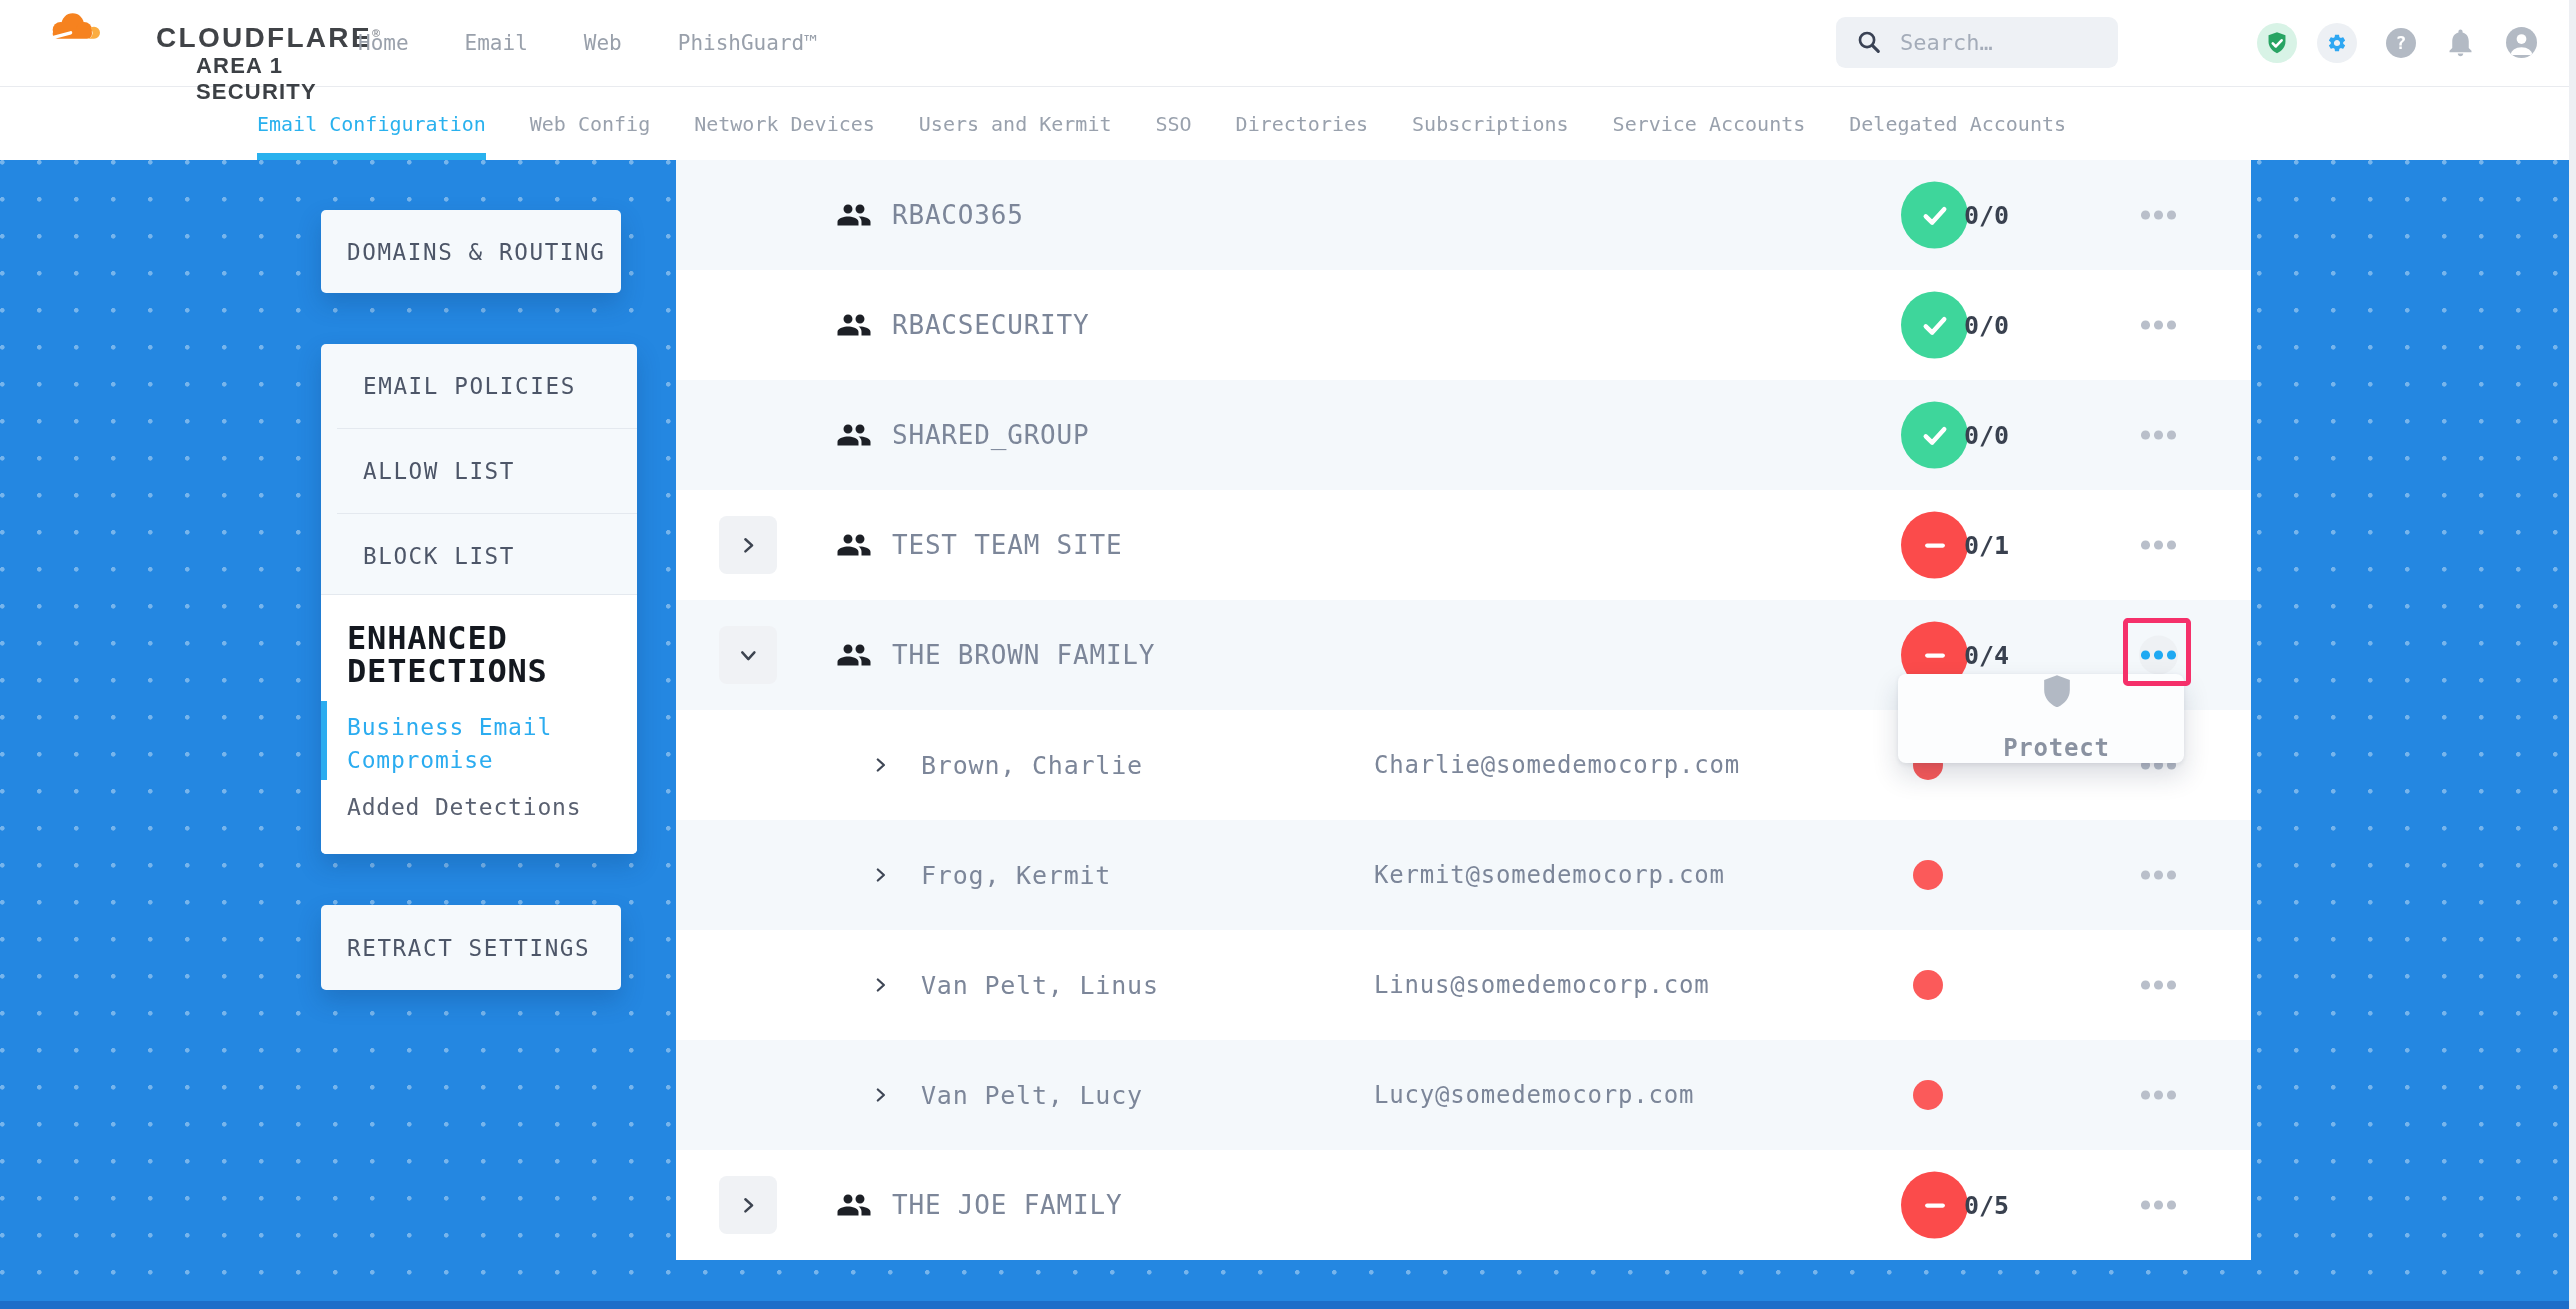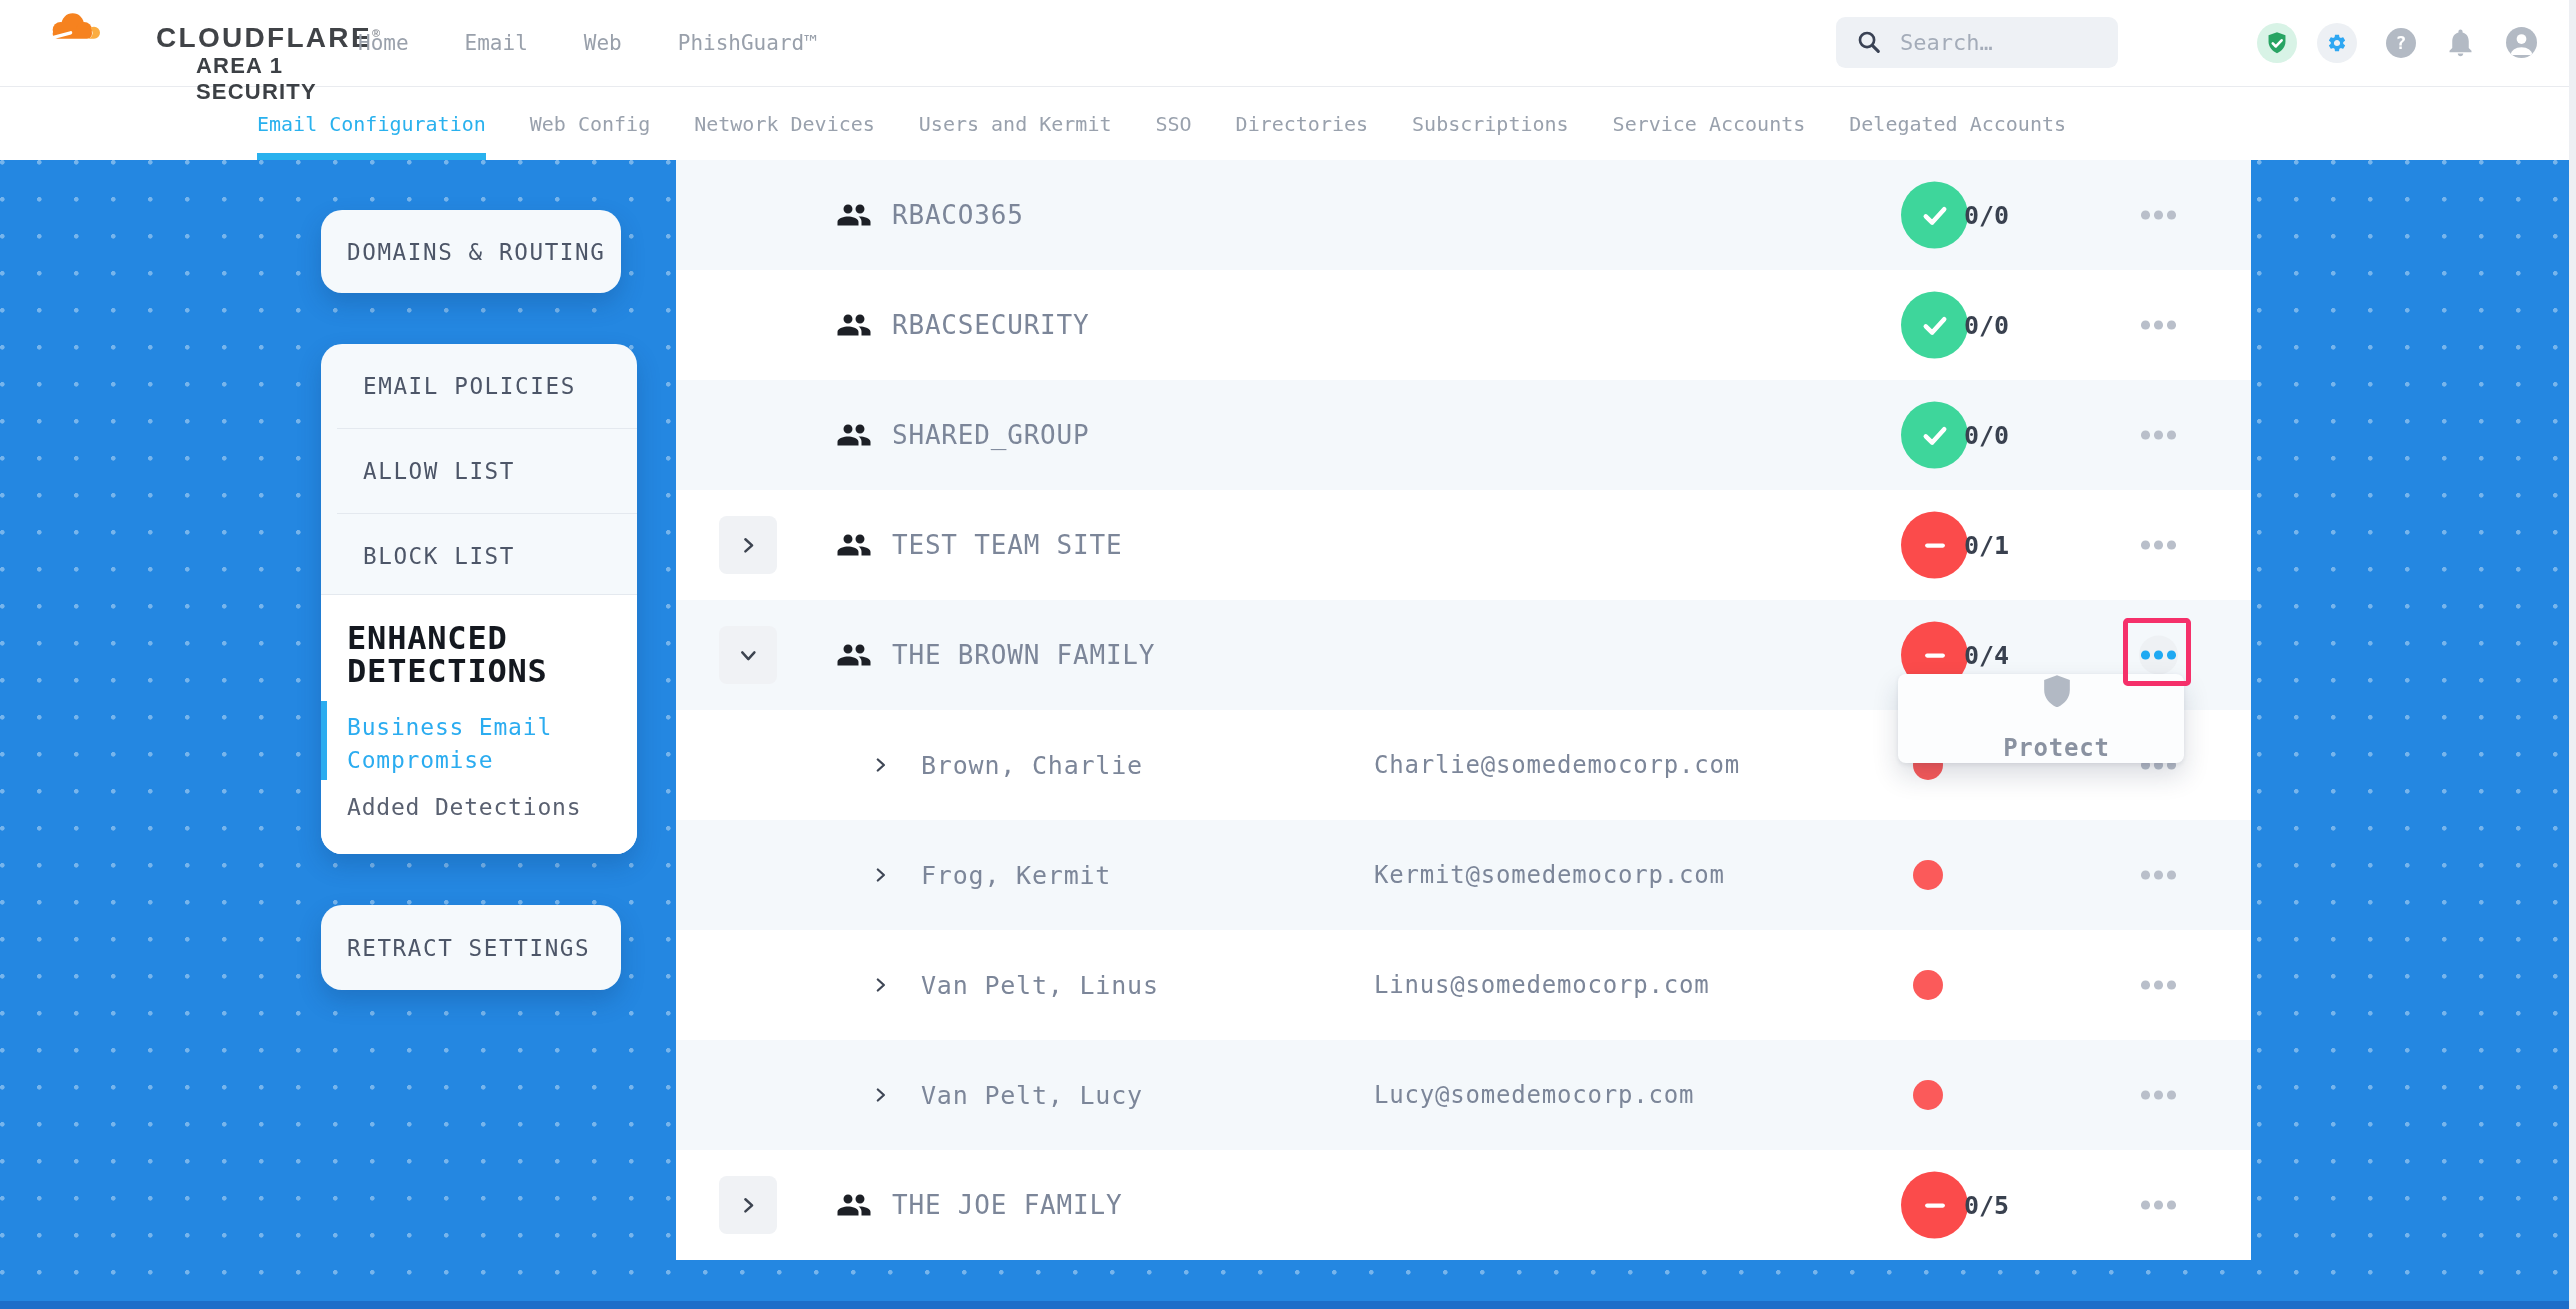--- a/index.html
+++ b/index.html
@@ -34,21 +34,21 @@
 
   
   .content{position:absolute;left:0;top:160px;width:2576px;height:1149px;
     background-color:#2487e1;
     background-image:radial-gradient(circle at 2.3px 2.3px, rgba(255,255,255,.38) 2px, transparent 2.6px);
     background-size:37px 37px;}
   .bottom-band{position:absolute;left:0;bottom:0;width:100%;height:7.8px;background:#1d6ec9;}
   .scroll-strip{position:absolute;right:0;top:0;width:7px;height:1309px;background:#edeff3;z-index:60;}
 
   
-  .card{position:absolute;background:#f5f9fc;border-radius:21px;box-shadow:0 11px 23px rgba(12,48,100,.22);}
+  .card{position:absolute;background:#f5f9fc;border-radius:5px;box-shadow:0 11px 23px rgba(12,48,100,.22);}
   .card .single{display:flex;align-items:center;height:100%;padding-left:26px;font-size:22.6px;letter-spacing:1.6px;color:#4d5668;cursor:pointer;}
   .card1{left:321px;top:210px;width:300px;height:83px;}
   .card3{left:321px;top:905px;width:300px;height:85px;}
   .card2{left:321px;top:344px;width:300px;height:510px;overflow:hidden;padding-left:16px;}
   .pol-item{height:84px;display:flex;align-items:center;padding-left:26px;font-size:22.6px;letter-spacing:1.6px;color:#4d5668;cursor:pointer;}
   .pol-item + .pol-item{border-top:1.6px solid #e4e9ef;}
   .enhanced{position:absolute;left:0;top:250px;width:100%;height:260px;background:#ffffff;border-top:1.6px solid #e4e9ef;box-sizing:border-box;padding:26.5px 0 0 26px;}
   .enh-title{font-size:32px;font-weight:bold;line-height:33px;letter-spacing:0.8px;color:#14181f;width:202px;}
   .enh-item-active{margin-top:23px;font-size:23px;line-height:33px;letter-spacing:0.8px;color:#2bacf0;width:218px;cursor:pointer;}
   .enh-item{margin-top:17px;font-size:23px;letter-spacing:0.8px;color:#596070;cursor:pointer;}

